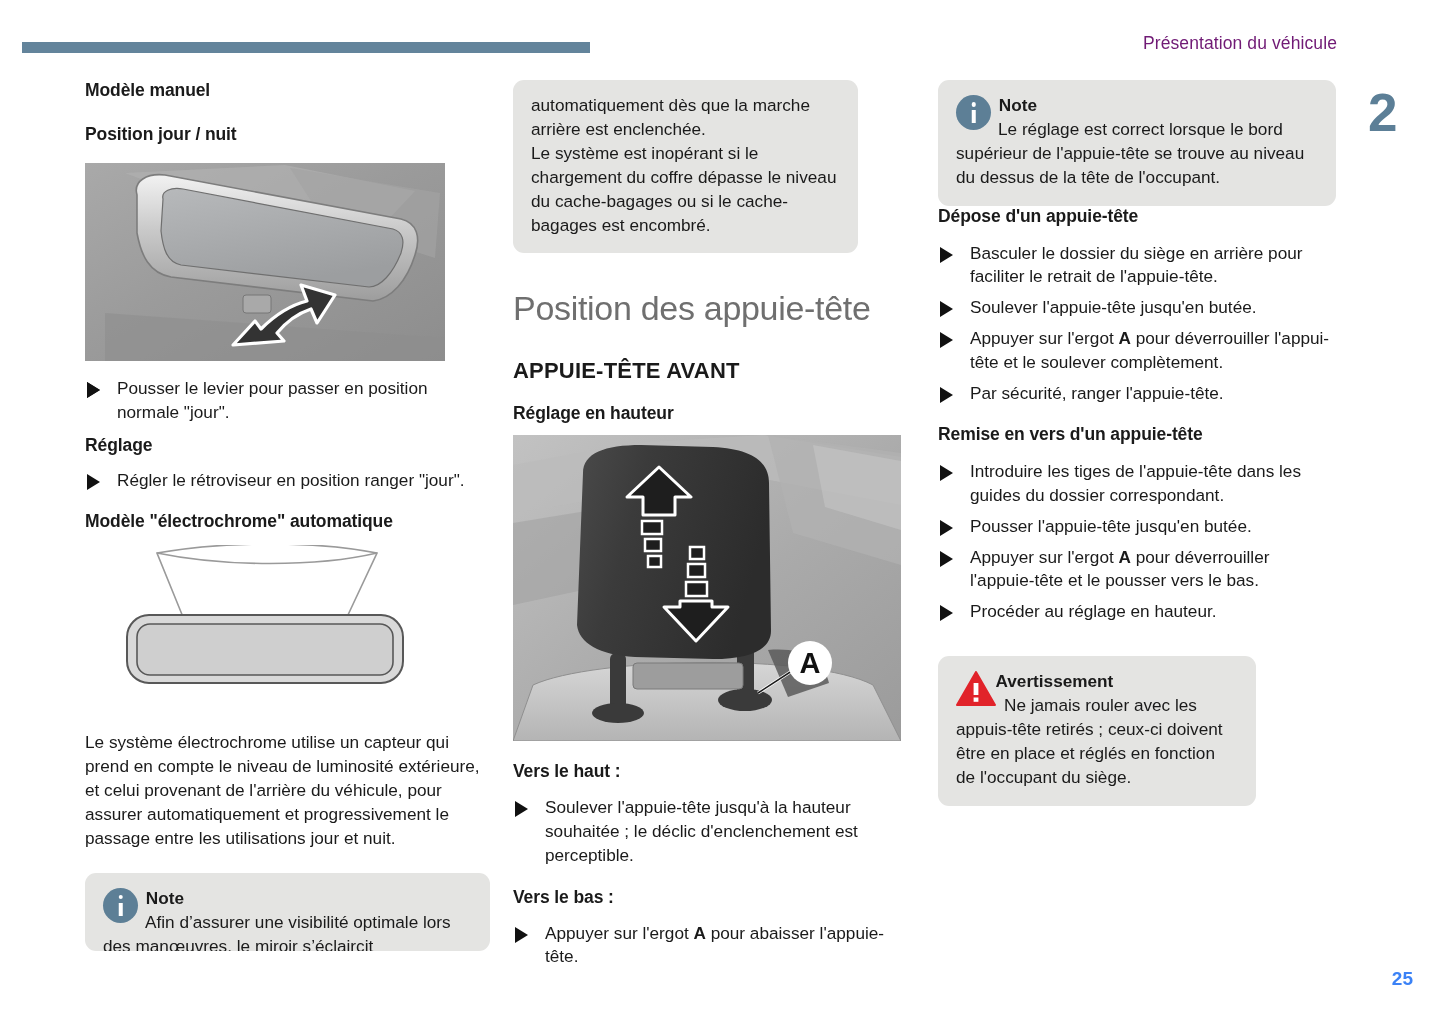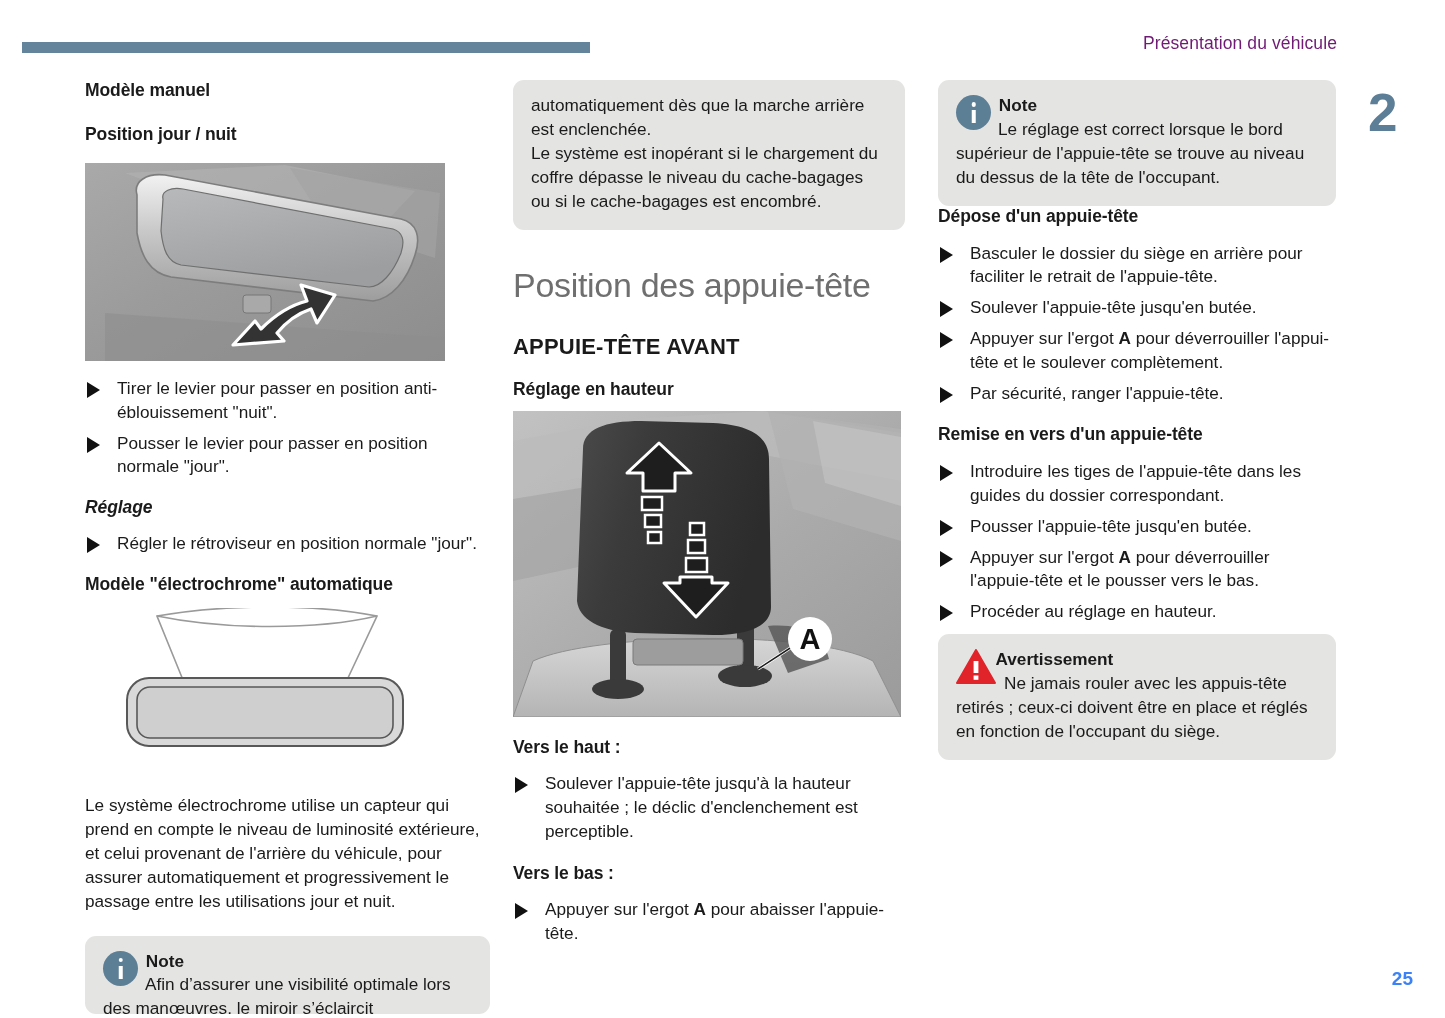--- a/index.html
+++ b/index.html
@@ -234,34 +234,33 @@
       <rect x="158" y="132" width="28" height="18" rx="3" fill="#a9a9a9" stroke="#777" stroke-width="1"></rect>
 
       <path d="M148 182 L170 158 L176 166 C190 152 206 142 222 138 L216 122 L250 132 L232 160 L226 146
                C214 150 202 158 192 170 L199 178 Z" fill="#333333" stroke="#ffffff" stroke-width="3.2" stroke-linejoin="round"></path>
     </svg>
   </div>
 
   <ul class="bullets" style="margin-top:16px;">
     <li>
       <span class="tri"></span>
-      <span>Tirer le levier pour passer en position anti-éblouissement "nuit".</span>
     </li>
     <li>
       <span class="tri"></span>
       <span>Pousser le levier pour passer en position normale "jour".</span>
     </li>
   </ul>
 
-  <h3 class="sub-bold" style="margin-top:18px;font-style:italic;">Réglage</h3>
+  <h3 class="sub-bold" style="margin-top:10px;">Réglage</h3>
 
   <ul class="bullets" style="margin-top:13px;">
     <li>
       <span class="tri"></span>
-      <span>Régler le rétroviseur en position normale "jour".</span>
+      <span>Régler le rétroviseur en position ranger "jour".</span>
     </li>
   </ul>
 
   <h3 class="sub-bold" style="margin-top:18px;">Modèle "électrochrome" automatique</h3>
 
   <div class="figure" id="fig-mirror-line" style="margin-top:12px;">
     <svg width="360" height="160" viewBox="0 0 360 160">
 
       <path d="M98 72 L72 8 C140 -4 232 -4 292 8 L262 72 Z" fill="#ffffff" stroke="#9a9a9a" stroke-width="1.6"></path>
       <path d="M72 8 C140 22 232 22 292 8" fill="none" stroke="#9a9a9a" stroke-width="1.6"></path>
@@ -277,21 +276,21 @@
     <span class="icon-note"></span>
     <div class="cal-body">
       <span class="cal-title">Note</span><br>
       <span>Afin d’assurer une visibilité optimale lors des manœuvres, le miroir s’éclaircit</span>
     </div>
   </div>
 </div>
 
 <div class="column" id="col-mid">
 
-  <div class="callout" style="width:392px;">
+  <div class="callout" style="width:345px;">
     <div class="cal-body" style="white-space:pre-line;">automatiquement dès que la marche arrière est enclenchée.
 Le système est inopérant si le chargement du coffre dépasse le niveau du cache-bagages ou si le cache-bagages est encombré.</div>
   </div>
 
   <h2 class="section-title" style="margin-top:37px;">Position des appuie-tête</h2>
 
   <h3 class="smallcaps-head" style="margin-top:30px; text-transform:uppercase;">Appuie-tête avant</h3>
 
   <h3 class="sub-bold" style="margin-top:19px;">Réglage en hauteur</h3>
 
@@ -412,21 +411,21 @@
     <li>
       <span class="tri"></span>
       <span>Appuyer sur l'ergot </span><span class="ref">A</span><span> pour déverrouiller l'appuie-tête et le pousser vers le bas.</span>
     </li>
     <li>
       <span class="tri"></span>
       <span>Procéder au réglage en hauteur.</span>
     </li>
   </ul>
 
-  <div class="callout" style="margin-top:10px; width:398px;">
+  <div class="callout" style="margin-top:32px; width:318px;">
     <span class="icon-warning">
       <svg width="40" height="36" viewBox="0 0 40 36">
         <path d="M20 1 L39 34 L1 34 Z" fill="#e1232a" stroke="#e1232a" stroke-width="2" stroke-linejoin="round"></path>
         <rect x="17.6" y="12" width="4.8" height="12" fill="#ffffff"></rect>
         <rect x="17.6" y="26.5" width="4.8" height="4.3" fill="#ffffff"></rect>
       </svg>
     </span>
     <div class="cal-body">
       <span class="cal-title">Avertissement</span><br>
       <span>Ne jamais rouler avec les appuis-tête retirés ; ceux-ci doivent être en place et réglés en fonction de l'occupant du siège.</span>

